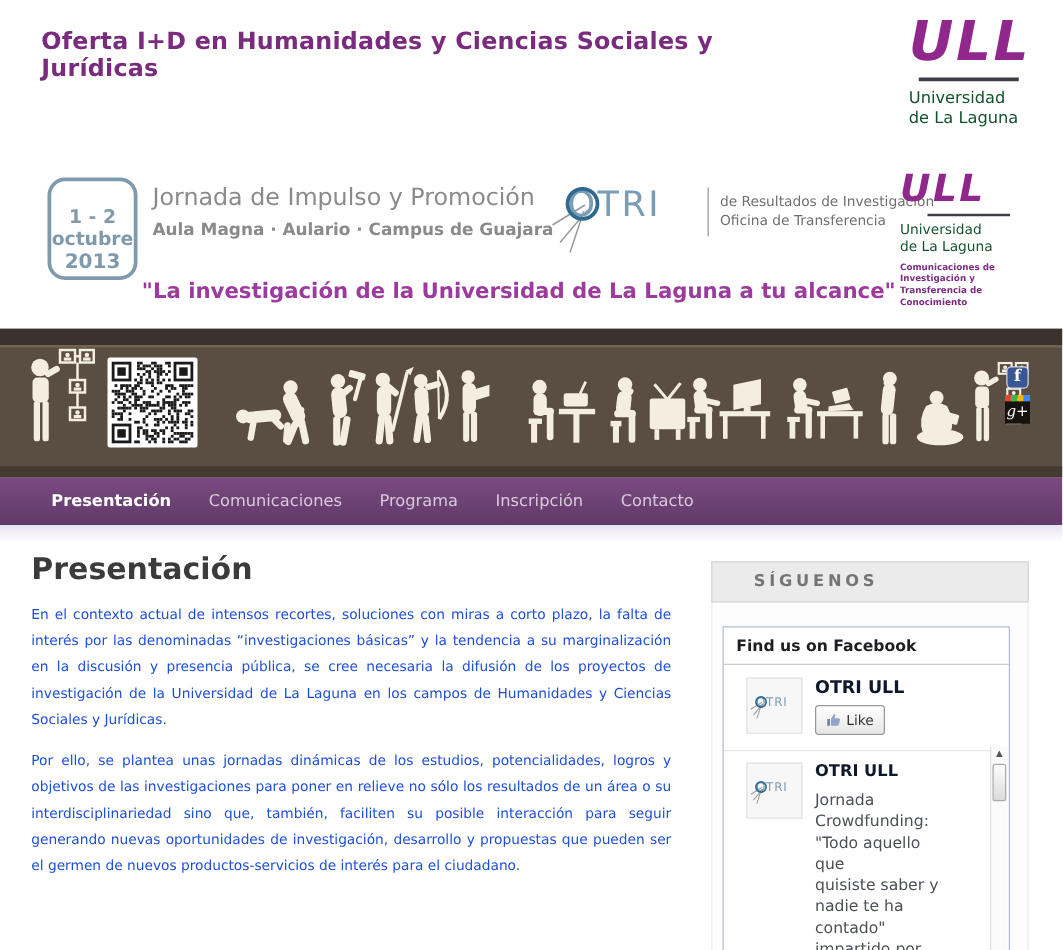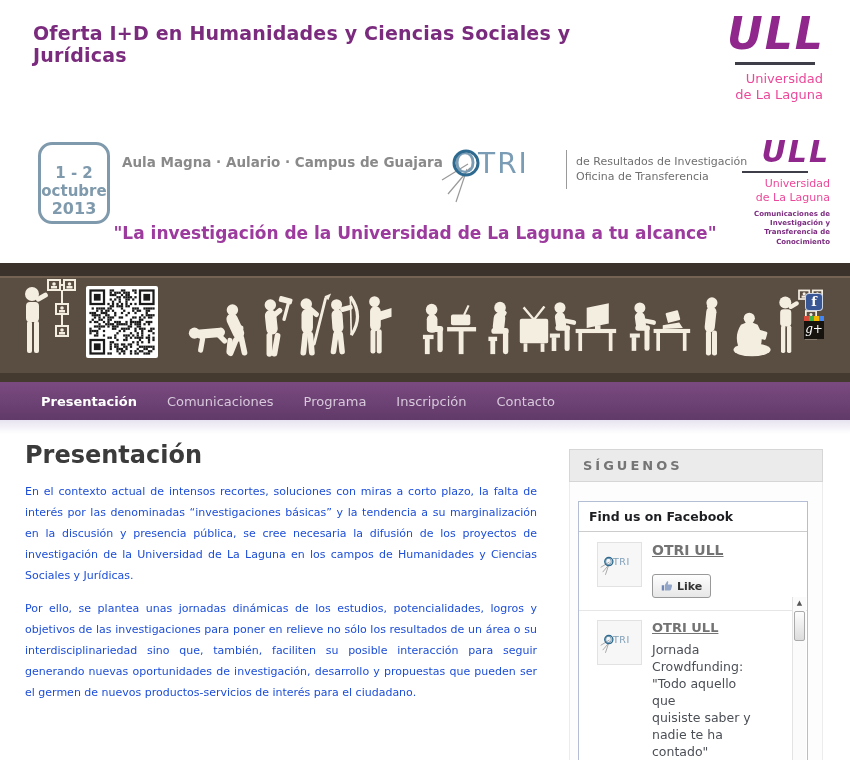--- a/index.html
+++ b/index.html
@@ -2,26 +2,26 @@
 <html><head>
 <meta charset="utf-8">
 <style>
   html,body{margin:0;padding:0;background:#fff;}
   .page{position:relative;width:850px;height:760px;overflow:hidden;background:#fff;
         font-family:"DejaVu Sans",sans-serif;}
 
   
   .page-title{position:absolute;left:33px;top:22px;width:620px;
               font-size:19px;font-weight:bold;color:#7b2b7e;letter-spacing:.2px;}
-  .ull{position:absolute;text-align:right;color:#3e3e49;}
+  .ull{position:absolute;text-align:left;color:#3e3e49;}
   .ull-big{right:27px;top:12px;width:96px;}
   .ull-acronym{font-style:italic;font-weight:bold;color:#8f278c;letter-spacing:2px;line-height:1;}
   .ull-big .ull-acronym{font-size:44px;}
   .ull-rule{border-top:3px solid #3e3e49;margin:6px 8px 6px 8px;}
-  .ull-name{font-size:13px;line-height:1.25;color:#ec4899;}
+  .ull-name{font-size:13px;line-height:1.25;color:#14532d;}
   .ull-small{right:20px;top:137px;width:110px;}
   .ull-small .ull-acronym{font-size:30px;}
   .ull-small .ull-rule{border-top-width:2px;margin:4px 22px;}
   .ull-small .ull-name{font-size:11px;}
   .ull-sub{margin-top:5px;font-size:7px;font-weight:bold;color:#7c2c80;line-height:1.35;}
 
   
   .date-badge{position:absolute;left:38px;top:142px;width:66px;height:56px;
               border:3px solid #7f9aac;border-radius:14px;color:#7f9aac;
               text-align:center;font-weight:bold;padding-top:20px;}
@@ -70,33 +70,33 @@
   
   .content-h1{position:absolute;left:25px;top:441px;font-size:24px;font-weight:bold;color:#3b3b3b;}
   .paragraphs{position:absolute;left:25px;top:481px;width:512px;}
   .paragraphs p{margin:0 0 12px 0;font-size:11px;line-height:21px;color:#1d4ed8;
                 text-align:justify;}
 
   
   .sidebar-panel{position:absolute;left:569px;top:449px;width:254px;height:320px;
                  border:1px solid #ececec;box-sizing:border-box;background:#fdfdfd;}
   .siguenos{position:absolute;left:569px;top:449px;width:254px;height:33px;background:#ebebeb;
-            border:1px solid #d6d6d6;box-sizing:border-box;line-height:31px;padding-left:13px;
+            border:1px solid #d6d6d6;box-sizing:border-box;line-height:31px;padding-left:33px;
             font-size:13px;font-weight:bold;color:#757575;letter-spacing:3px;}
   .fb-widget{position:absolute;left:578px;top:501px;width:230px;height:300px;background:#fff;
              border:1px solid #b3bdd4;box-sizing:border-box;}
   .fb-head{padding:7px 10px;font-size:12.5px;font-weight:bold;color:#1c1e21;
            border-bottom:1px solid #ccc;}
   .fb-entry1{display:flex;padding:10px 8px 12px 18px;gap:10px;}
   .thumb{width:45px;height:45px;background:#f7f7f7;border:1px solid #e2e2e2;box-sizing:border-box;
          display:flex;align-items:center;justify-content:center;}
-  .fb-page-name{font-size:14px;font-weight:bold;color:#737373;cursor:pointer;text-decoration:underline;}
-  .like-btn{margin-top:16px;display:inline-flex;align-items:center;gap:4px;height:22px;
+  .fb-page-name{font-size:14px;font-weight:bold;color:#0f172a;cursor:pointer;}
+  .like-btn{margin-top:6px;display:inline-flex;align-items:center;gap:4px;height:22px;
             padding:0 8px;border:1px solid #999;border-radius:3px;
-            background:linear-gradient(#fefefe,#e7e7e7);font-size:11px;font-weight:bold;
+            background:linear-gradient(#fefefe,#e7e7e7);font-size:11px;font-weight:normal;
             color:#333;cursor:pointer;}
   .fb-sep{border-top:1px solid #e6e6e6;}
   .fb-entry2{display:flex;padding:9px 18px 10px 18px;gap:10px;}
   .fb-entry2 .fb-page-name{font-size:13px;}
   .post-text{margin-top:6px;font-size:12.5px;color:#4b4f56;line-height:17px;white-space:pre-line;
              width:102px;}
   .fb-scroll{position:absolute;top:95px;right:1px;bottom:1px;width:13px;background:#fbfbfb;
              border-left:1px solid #e3e3e3;}
   .scroll-up{height:13px;text-align:center;font-size:7px;line-height:13px;color:#555;cursor:pointer;}
   .scroll-thumb{margin:1px;height:28px;background:linear-gradient(#fdfdfd,#dcdcdc);
@@ -116,20 +116,21 @@
       <div>de La Laguna</div>
     </div>
   </div>
 
   <div class="date-badge">
     <div class="db1">1 - 2</div>
     <div class="db2">octubre</div>
     <div class="db3">2013</div>
   </div>
   <div class="event-block">
+    <div class="event-title">Jornada de Impulso y Promoción</div>
     <div class="event-location">Aula Magna · Aulario · Campus de Guajara</div>
   </div>
 
   <div class="otri">
     <svg width="118" height="62" viewBox="0 0 118 62">
       <g class="rays" stroke="#999" stroke-width="1.2">
         <line x1="28" y1="22" x2="2" y2="38"></line>
         <line x1="30" y1="26" x2="8" y2="52"></line>
         <line x1="27" y1="27" x2="16" y2="60"></line>
       </g>

